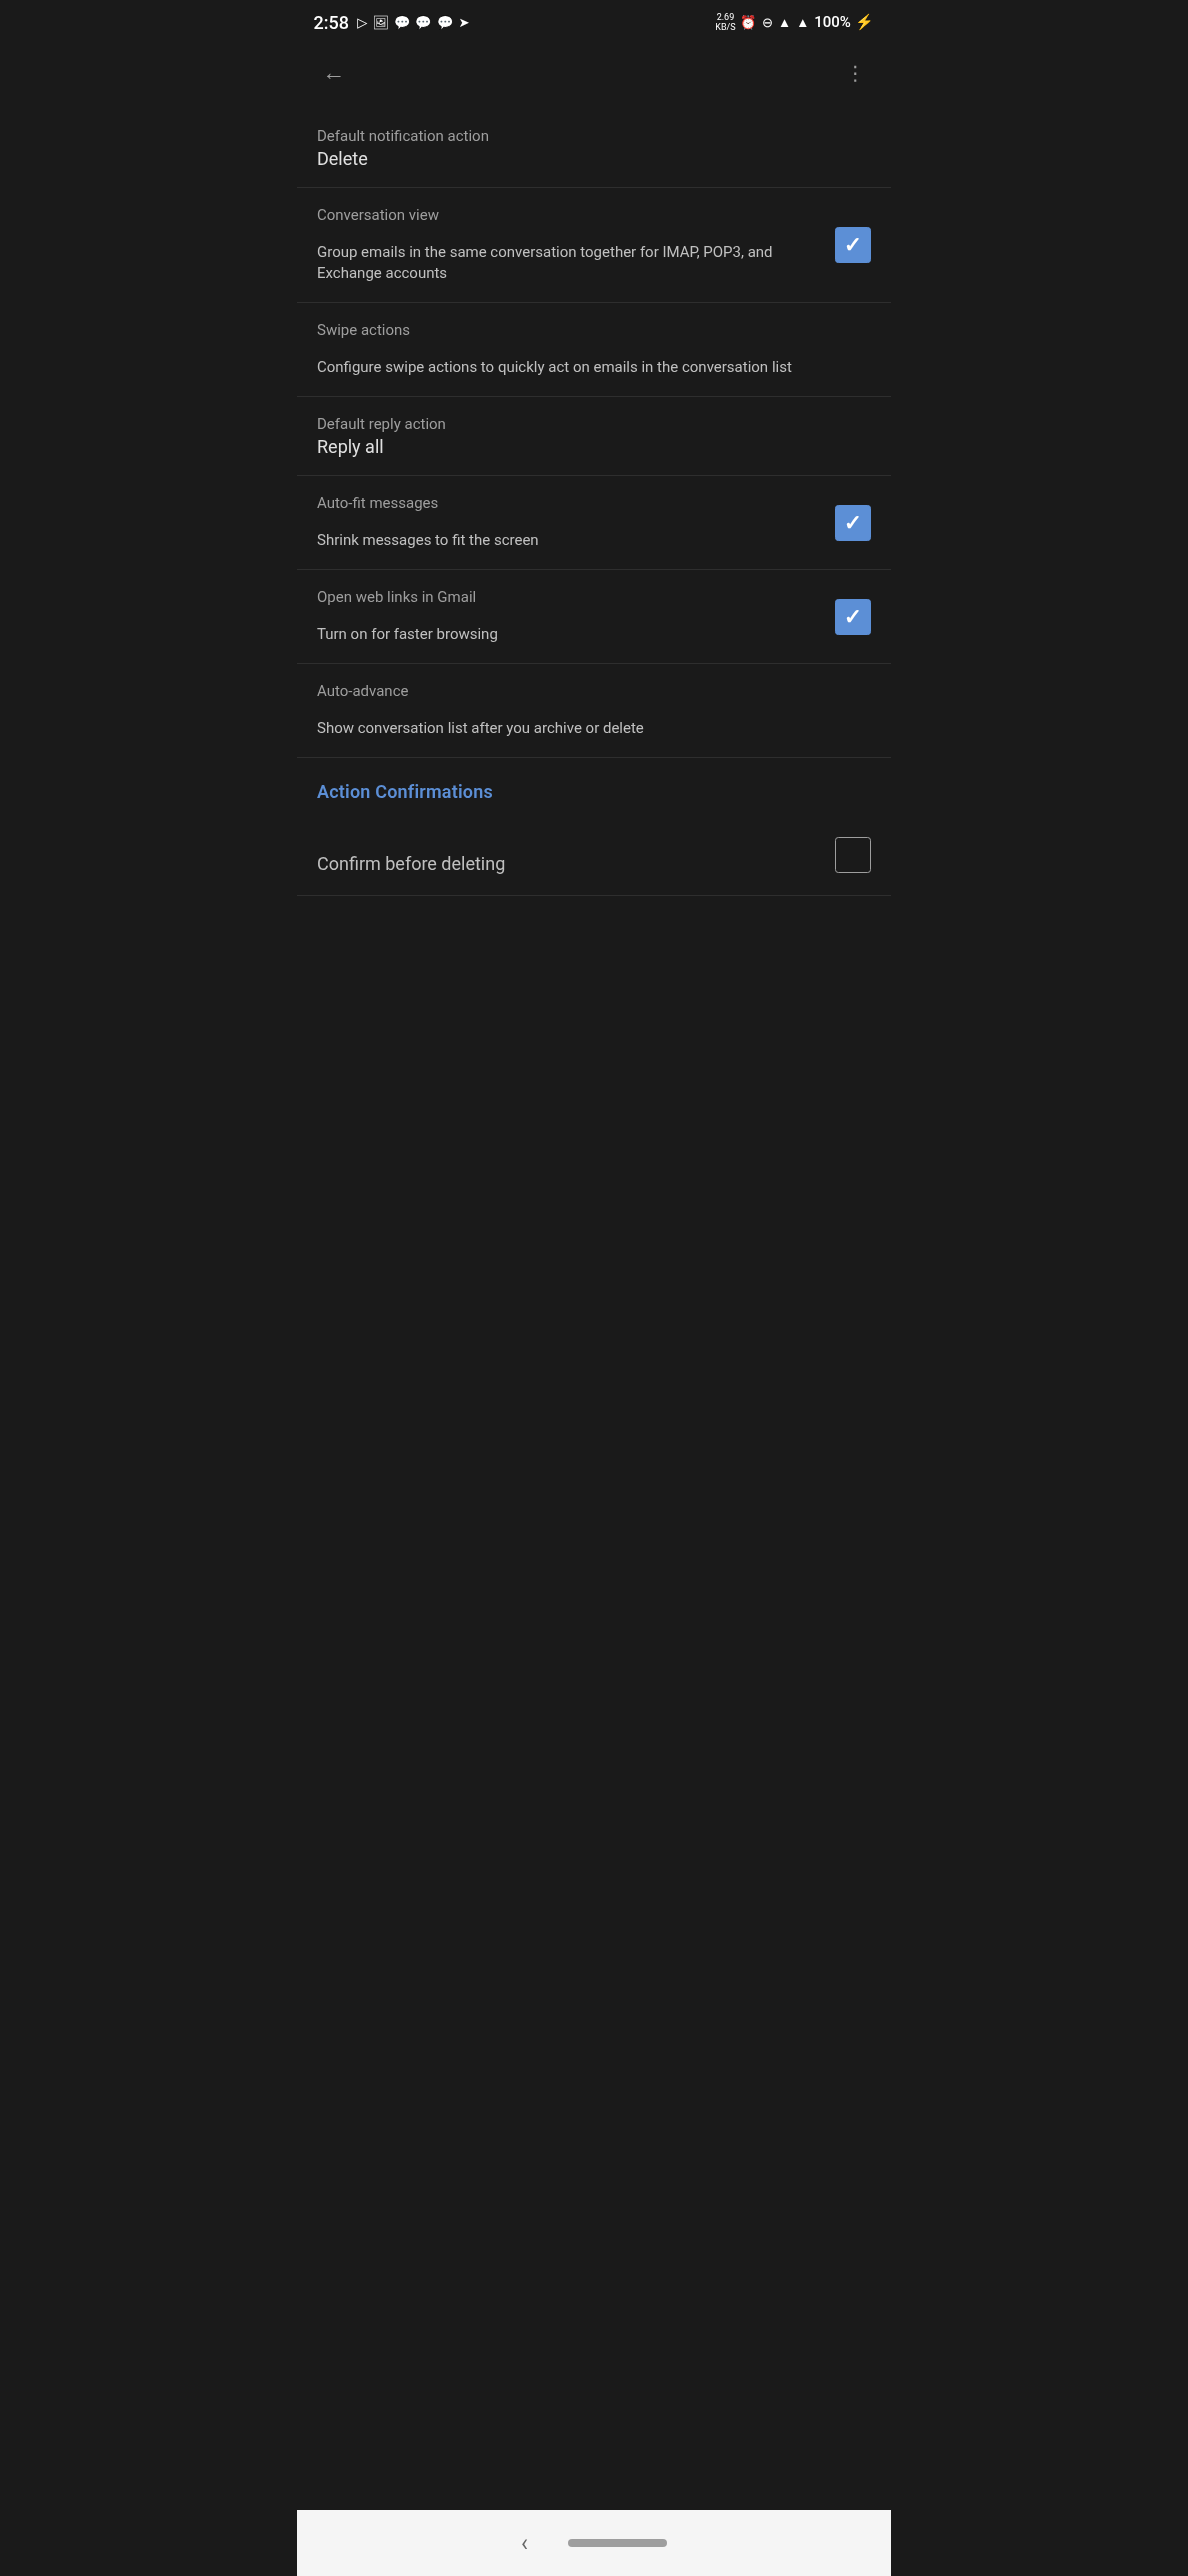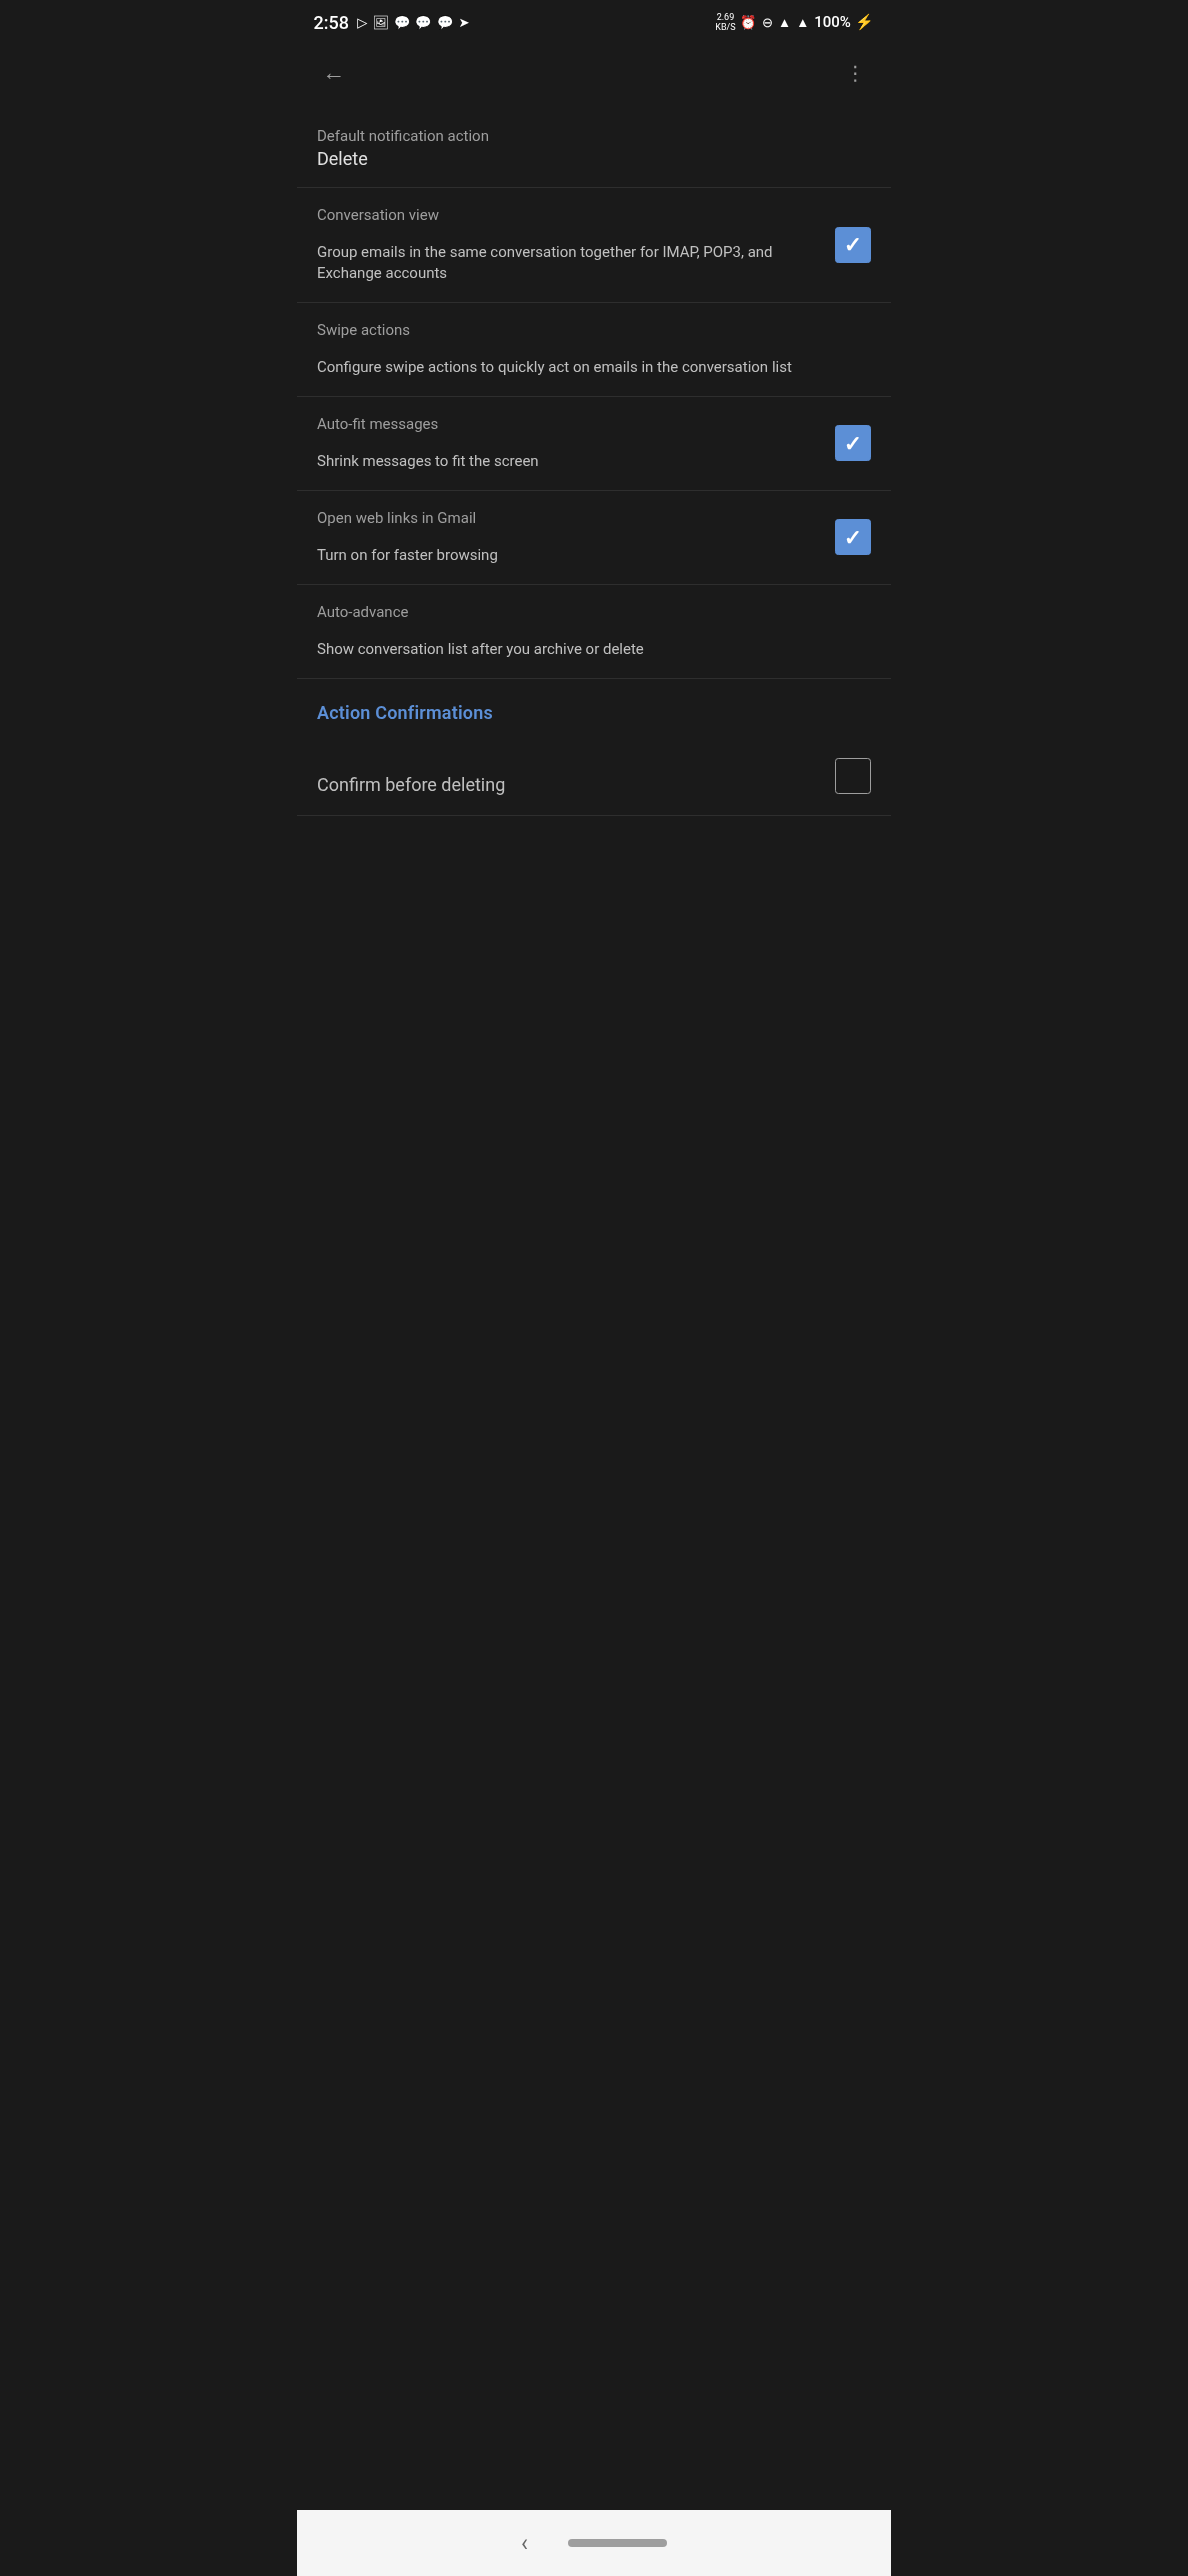--- a/index.html
+++ b/index.html
@@ -278,20 +278,26 @@
   </div>
 
 
   <div class="settings-item">
     <div class="settings-item-text">
       <div class="settings-item-label">Swipe actions</div>
       <div class="settings-item-description">Configure swipe actions to quickly act on emails in the conversation list</div>
     </div>
   </div>
 
+  <div class="settings-item">
+    <div class="settings-item-text">
+      <div class="settings-item-label">Default reply action</div>
+      <div class="settings-item-value">Reply all</div>
+    </div>
+  </div>
 
   <div class="settings-item">
     <div class="settings-item-text">
       <div class="settings-item-label">Auto-fit messages</div>
       <div class="settings-item-description">Shrink messages to fit the screen</div>
     </div>
     <div class="checkbox">
       <span class="checkmark">✓</span>
     </div>
   </div>

